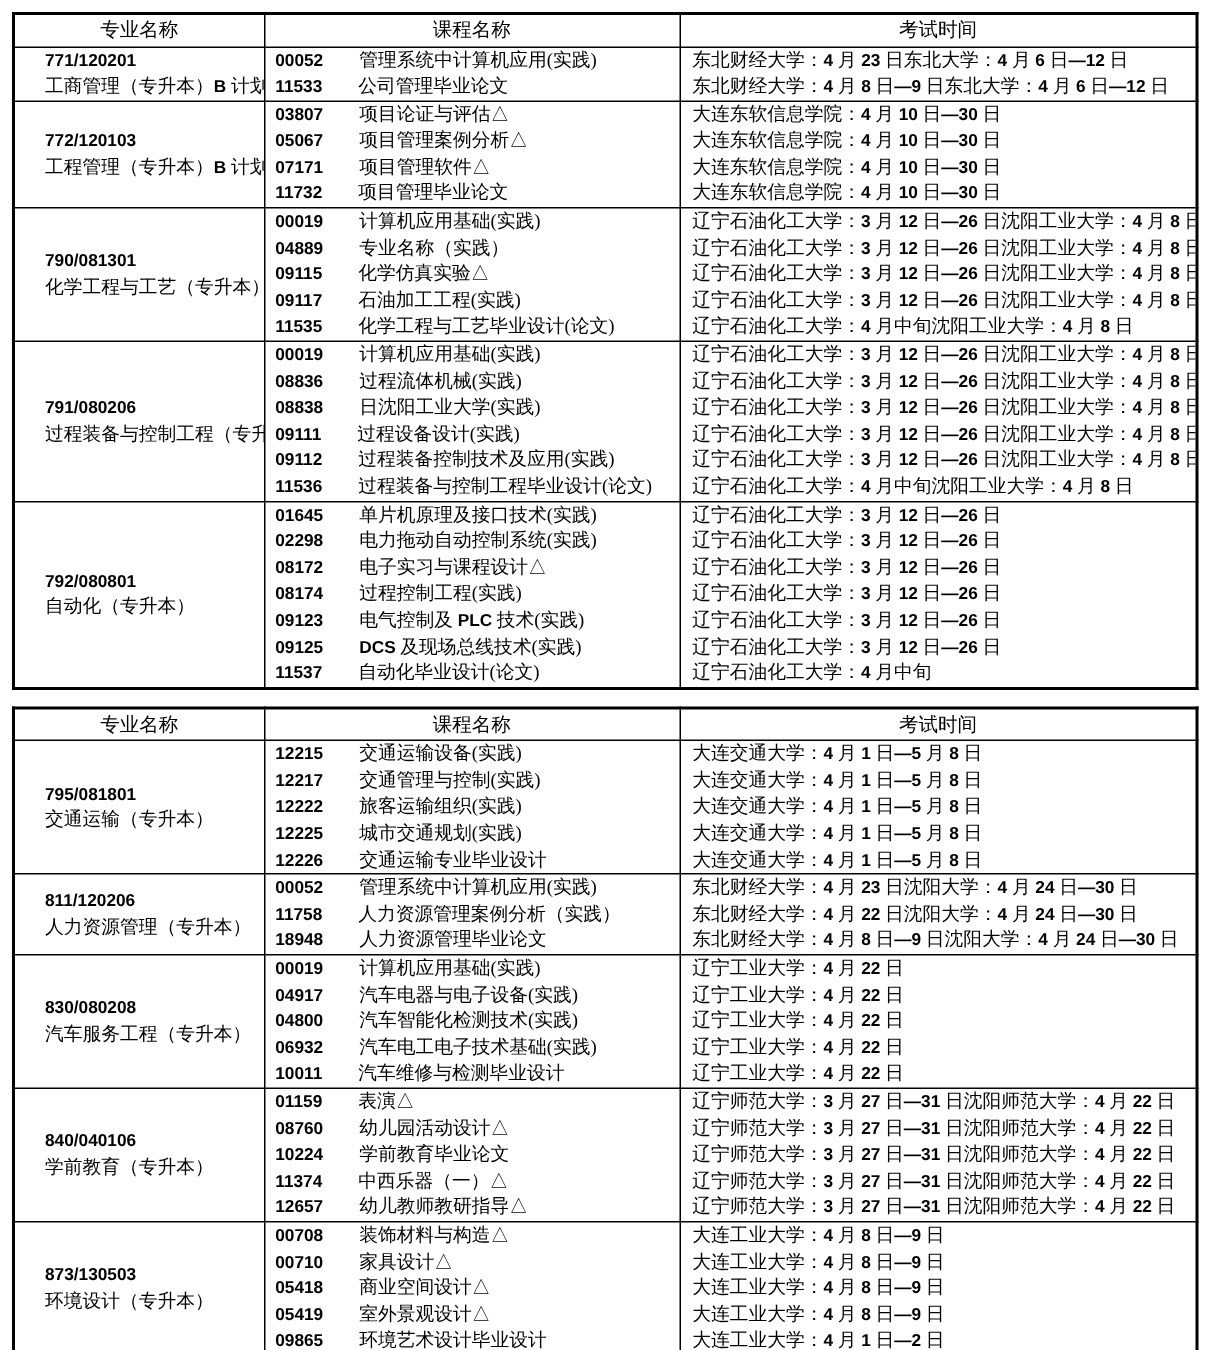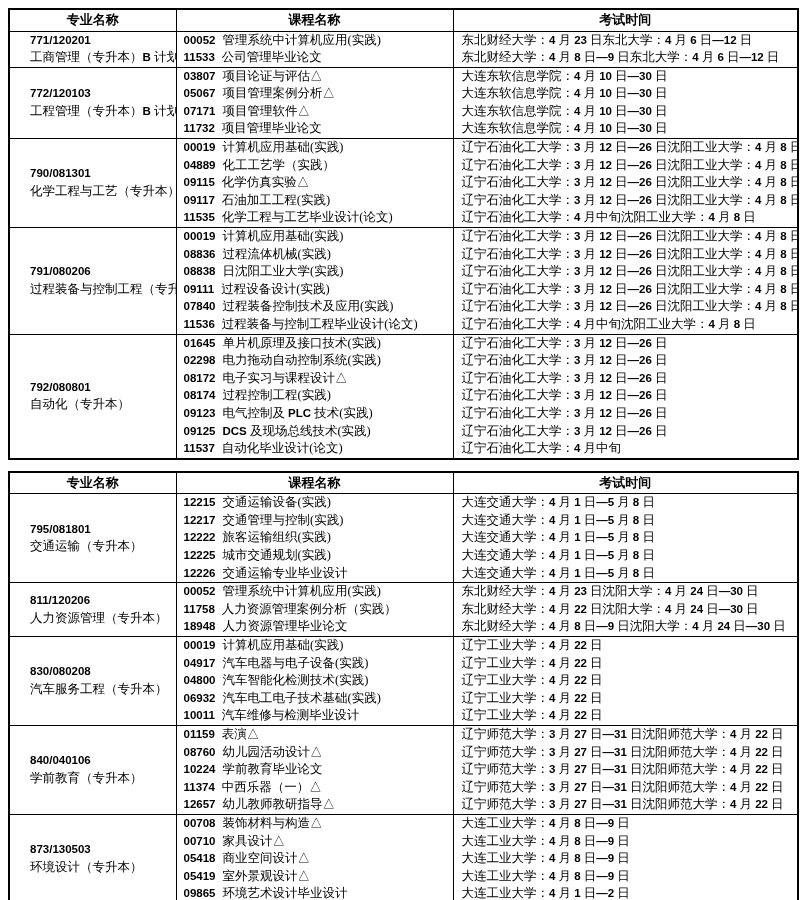--- a/index.html
+++ b/index.html
@@ -14,38 +14,38 @@
   table.sched {
     border-collapse: collapse;
     table-layout: fixed;
     width: 789px;
     border: 2px solid #000;
   }
   table.sched + table.sched { margin-top: 11px; }
   th, td { border: 1px solid #000; padding: 0; }
   th {
     height: 22px;
-    font-weight: bold;
+    font-weight: normal;
     font-size: 13px;
     text-align: center;
     white-space: nowrap; overflow: hidden;
   }
   td { vertical-align: middle; }
   .col-major  { width: 167px; }
   .col-course { width: 277px; }
   .col-time   { width: 345px; }
   .line {
     height: 17.6px; line-height: 17.6px;
     font-size: 12.5px;
     white-space: nowrap; overflow: hidden;
   }
   td.major  .line { padding-left: 20px; }
   td.courses .line { padding-left: 7px; }
   td.times  .line { padding-left: 8px; }
-  .code { display: inline-block; margin-right: 7px; }
+  .code { display: inline-block; margin-right: 24px; }
   b {
     font-family: "Liberation Sans", sans-serif;
     font-weight: bold;
     font-style: normal;
     font-size: 11.5px;
   }
 </style>
 </head>
 <body>
 
@@ -97,21 +97,21 @@
             <div class="line"><span>大连东软信息学院：</span><b>4</b><span> 月 </span><b>10</b><span> 日</span><b>—30</b><span> 日</span></div>
           </td>
         </tr>
         <tr>
           <td class="major">
             <div class="line"><b>790/081301</b></div>
             <div class="line"><span>化学工程与工艺（专升本）</span></div>
           </td>
           <td class="courses">
             <div class="line"><span class="code"><b>00019</b></span><span><span>计算机应用基础(实践)</span></span></div>
-            <div class="line"><span class="code"><b>04889</b></span><span><span>化工工艺学（实践）</span></span></div>
+            <div class="line"><span class="code"><b>04889</b></span><span><span>专业名称（实践）</span></span></div>
             <div class="line"><span class="code"><b>09115</b></span><span><span>化学仿真实验△</span></span></div>
             <div class="line"><span class="code"><b>09117</b></span><span><span>石油加工工程(实践)</span></span></div>
             <div class="line"><span class="code"><b>11535</b></span><span><span>化学工程与工艺毕业设计(论文)</span></span></div>
           </td>
           <td class="times">
             <div class="line"><span>辽宁石油化工大学：</span><b>3</b><span> 月 </span><b>12</b><span> 日</span><b>—26</b><span> 日沈阳工业大学：</span><b>4</b><span> 月 </span><b>8</b><span> 日</span></div>
             <div class="line"><span>辽宁石油化工大学：</span><b>3</b><span> 月 </span><b>12</b><span> 日</span><b>—26</b><span> 日沈阳工业大学：</span><b>4</b><span> 月 </span><b>8</b><span> 日</span></div>
             <div class="line"><span>辽宁石油化工大学：</span><b>3</b><span> 月 </span><b>12</b><span> 日</span><b>—26</b><span> 日沈阳工业大学：</span><b>4</b><span> 月 </span><b>8</b><span> 日</span></div>
             <div class="line"><span>辽宁石油化工大学：</span><b>3</b><span> 月 </span><b>12</b><span> 日</span><b>—26</b><span> 日沈阳工业大学：</span><b>4</b><span> 月 </span><b>8</b><span> 日</span></div>
             <div class="line"><span>辽宁石油化工大学：</span><b>4</b><span> 月中旬沈阳工业大学：</span><b>4</b><span> 月 </span><b>8</b><span> 日</span></div>
@@ -120,21 +120,21 @@
         <tr>
           <td class="major">
             <div class="line"><b>791/080206</b></div>
             <div class="line"><span>过程装备与控制工程（专升本）</span></div>
           </td>
           <td class="courses">
             <div class="line"><span class="code"><b>00019</b></span><span><span>计算机应用基础(实践)</span></span></div>
             <div class="line"><span class="code"><b>08836</b></span><span><span>过程流体机械(实践)</span></span></div>
             <div class="line"><span class="code"><b>08838</b></span><span><span>日沈阳工业大学(实践)</span></span></div>
             <div class="line"><span class="code"><b>09111</b></span><span><span>过程设备设计(实践)</span></span></div>
-            <div class="line"><span class="code"><b>07840</b></span><span><span>过程装备控制技术及应用(实践)</span></span></div>
+            <div class="line"><span class="code"><b>09112</b></span><span><span>过程装备控制技术及应用(实践)</span></span></div>
             <div class="line"><span class="code"><b>11536</b></span><span><span>过程装备与控制工程毕业设计(论文)</span></span></div>
           </td>
           <td class="times">
             <div class="line"><span>辽宁石油化工大学：</span><b>3</b><span> 月 </span><b>12</b><span> 日</span><b>—26</b><span> 日沈阳工业大学：</span><b>4</b><span> 月 </span><b>8</b><span> 日</span></div>
             <div class="line"><span>辽宁石油化工大学：</span><b>3</b><span> 月 </span><b>12</b><span> 日</span><b>—26</b><span> 日沈阳工业大学：</span><b>4</b><span> 月 </span><b>8</b><span> 日</span></div>
             <div class="line"><span>辽宁石油化工大学：</span><b>3</b><span> 月 </span><b>12</b><span> 日</span><b>—26</b><span> 日沈阳工业大学：</span><b>4</b><span> 月 </span><b>8</b><span> 日</span></div>
             <div class="line"><span>辽宁石油化工大学：</span><b>3</b><span> 月 </span><b>12</b><span> 日</span><b>—26</b><span> 日沈阳工业大学：</span><b>4</b><span> 月 </span><b>8</b><span> 日</span></div>
             <div class="line"><span>辽宁石油化工大学：</span><b>3</b><span> 月 </span><b>12</b><span> 日</span><b>—26</b><span> 日沈阳工业大学：</span><b>4</b><span> 月 </span><b>8</b><span> 日</span></div>
             <div class="line"><span>辽宁石油化工大学：</span><b>4</b><span> 月中旬沈阳工业大学：</span><b>4</b><span> 月 </span><b>8</b><span> 日</span></div>
           </td>

